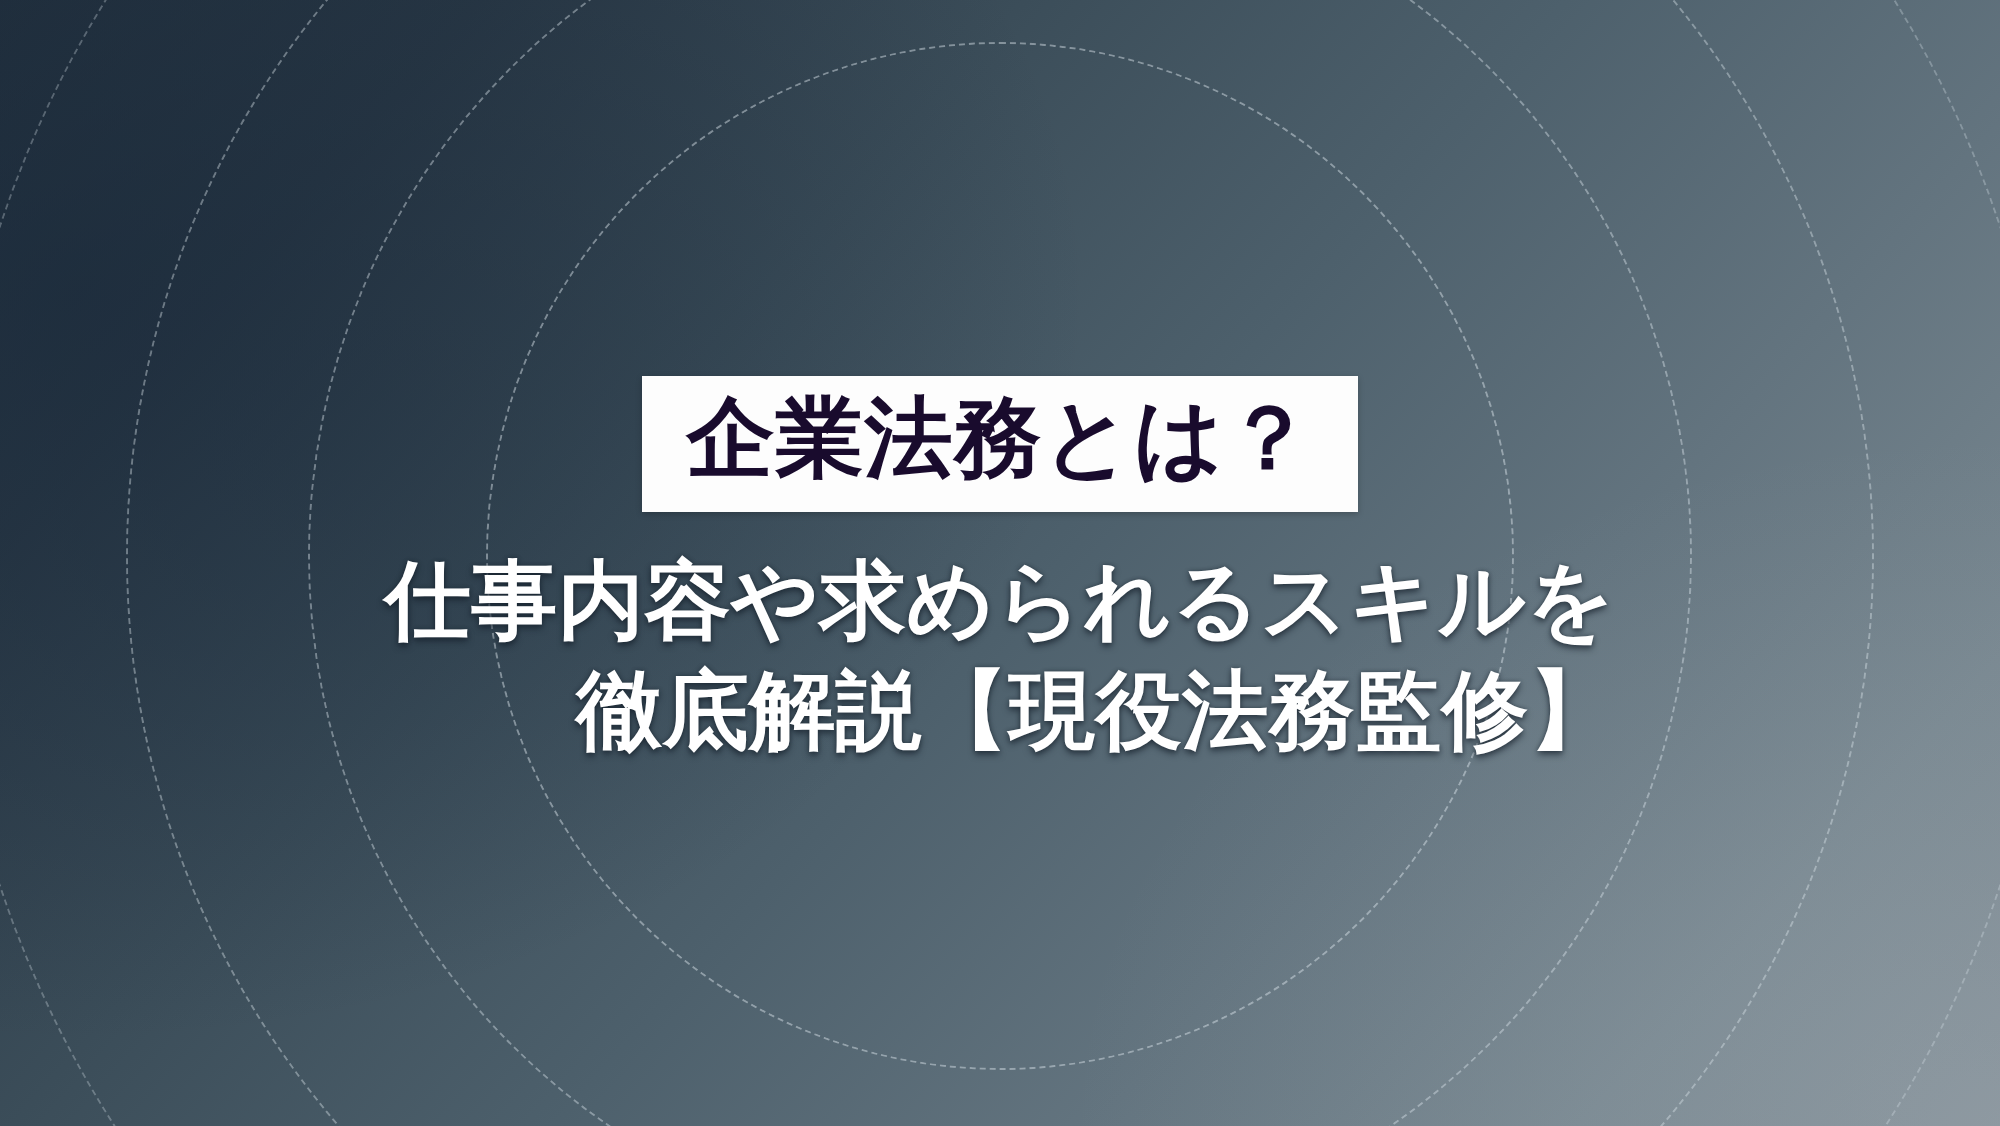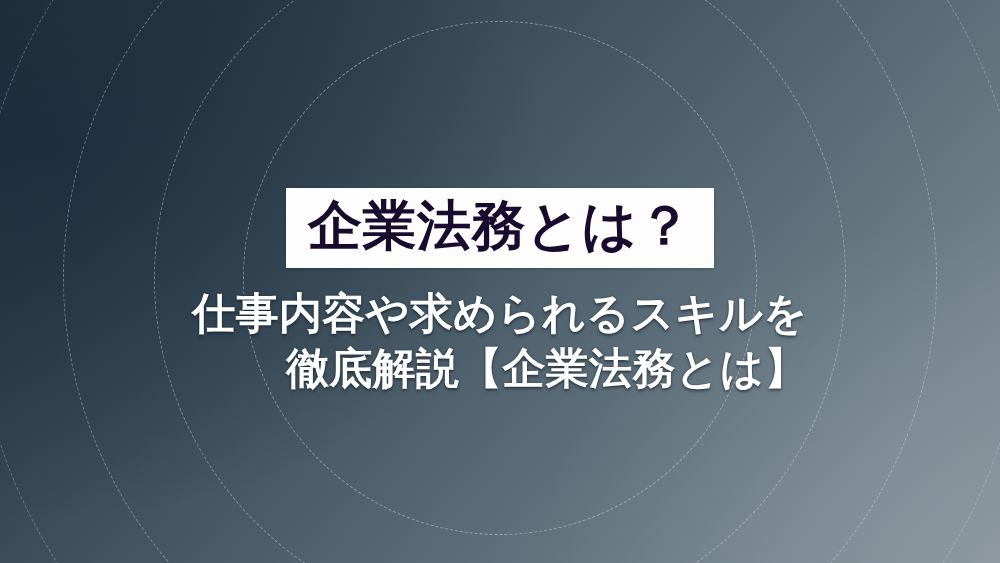--- a/index.html
+++ b/index.html
@@ -71,21 +71,21 @@
     background: #fdfdfd;
     padding: 5px 22px 9px 22px;
     box-shadow: 0 1px 3px rgba(0,0,0,0.22);
     display: inline-block;
   }
 
   .title-text {
     display: block;
     font-family: "DejaVu Sans", "Liberation Sans", sans-serif;
     font-weight: 700;
-    font-size: 54px;
+    font-size: 44px;
     line-height: 1.22;
     letter-spacing: 0.5px;
     color: #190b2d;
     white-space: nowrap;
   }
 
   .subtitle {
     margin-top: 18px;
     text-align: right;
     color: #ffffff;
@@ -117,17 +117,17 @@
   </div>
 
   <div class="content">
 
     <div class="title-plate">
       <span class="title-text">企業法務とは？</span>
     </div>
 
     <div class="subtitle">
       <span class="line">仕事内容や求められるスキルを</span>
-      <span class="line">徹底解説【企業法務とは】</span>
+      <span class="line">徹底解説【現役法務監修】</span>
     </div>
 
   </div>
 </div>
 
 </body></html>

